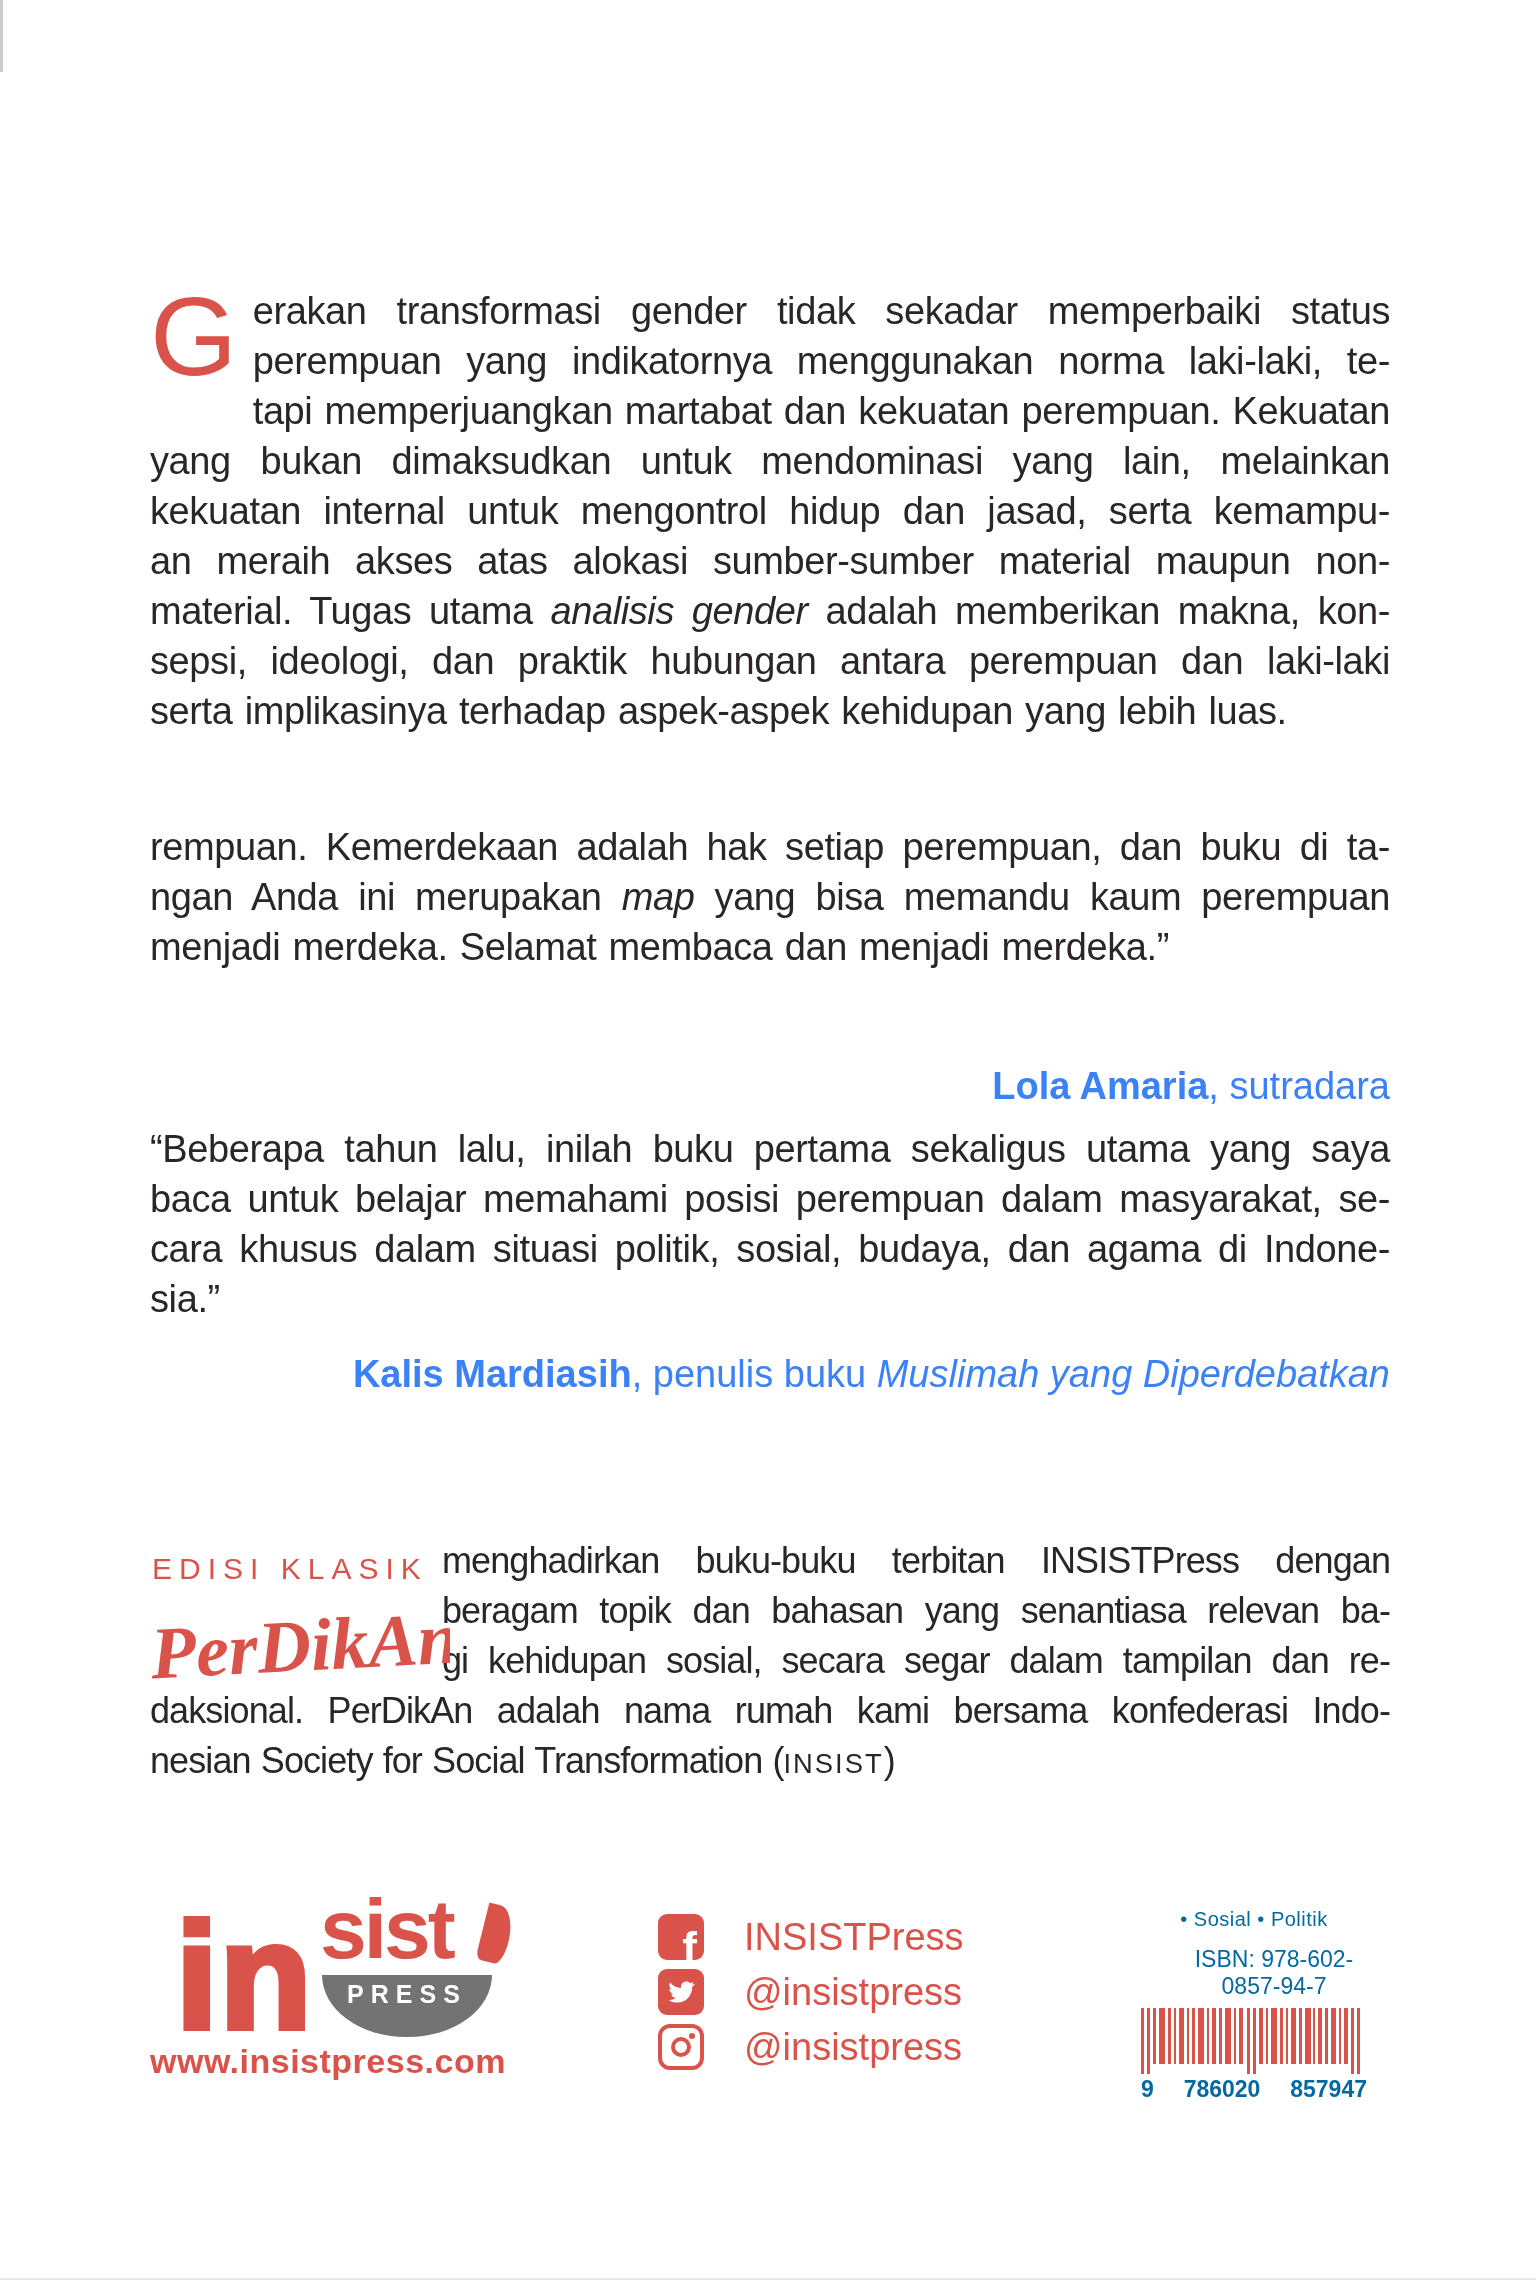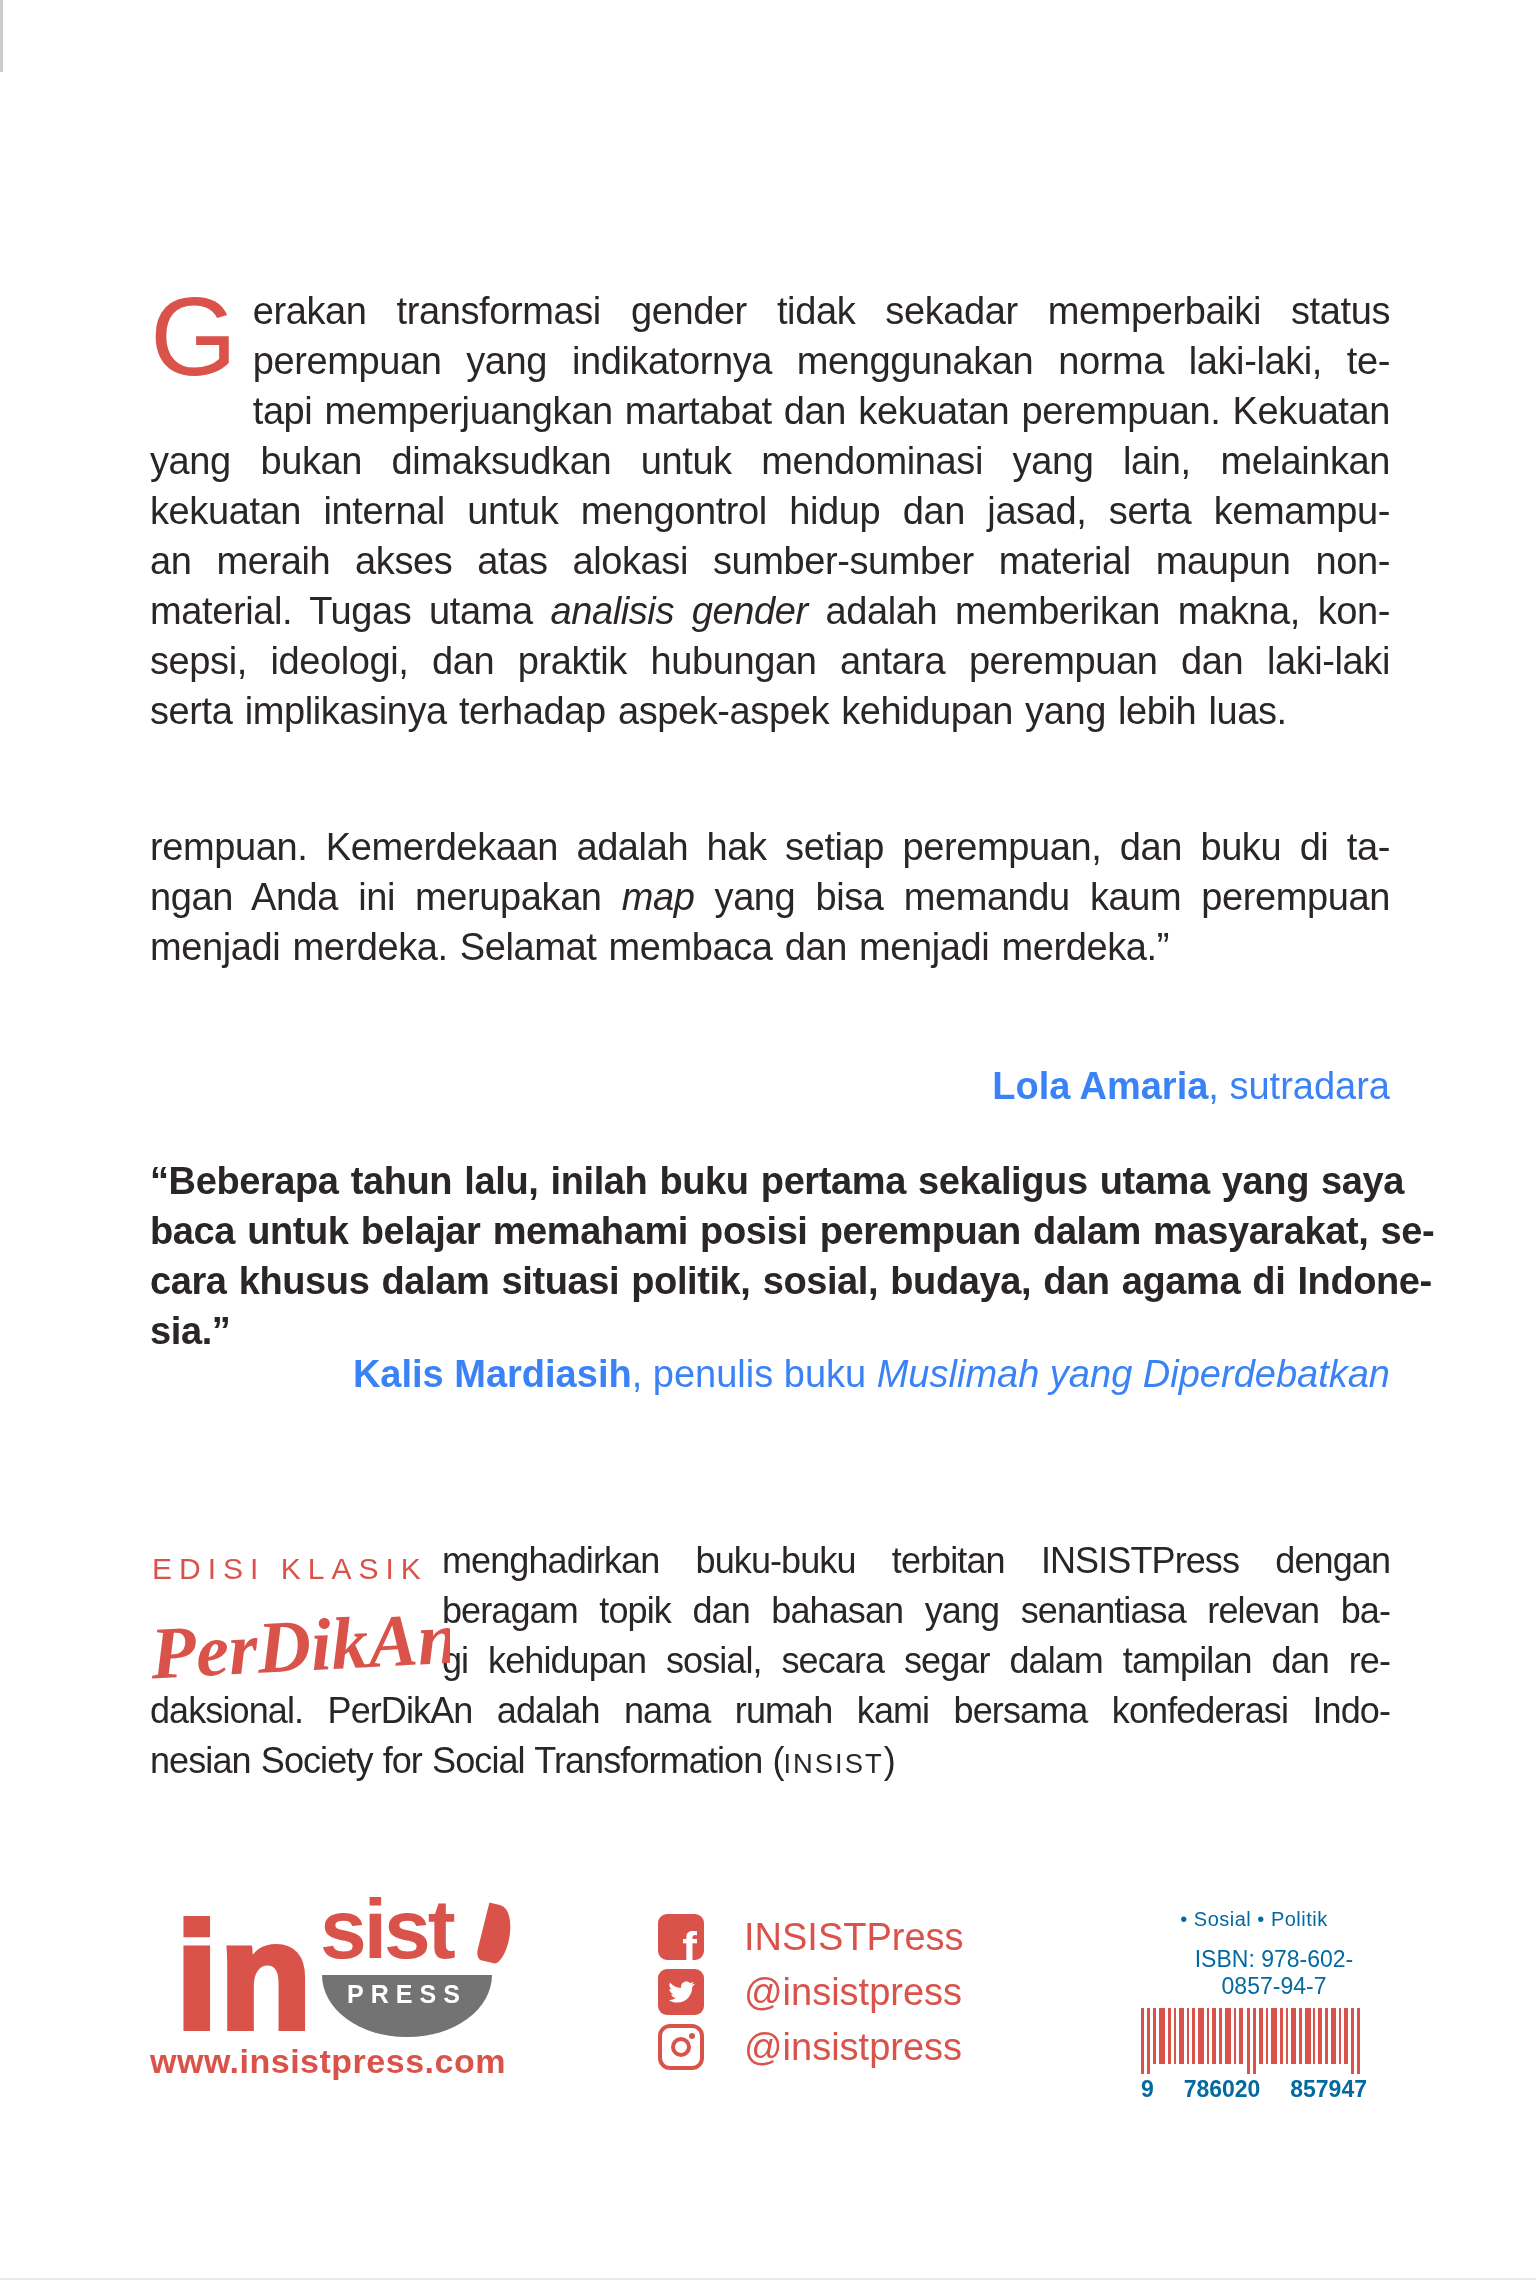--- a/index.html
+++ b/index.html
@@ -97,21 +97,21 @@
     <div>
         <div class="jline">rempuan. Kemerdekaan adalah hak setiap perempuan, dan buku di ta-</div>
         <div class="jline">ngan Anda ini merupakan <i>map</i> yang bisa memandu kaum perempuan</div>
         <div class="jline last">menjadi merdeka. Selamat membaca dan menjadi merdeka.”</div>
       </div>
   </div>
   <div class="col attr" style="top:1062px;">
     <span class="name">Lola Amaria</span><span>, sutradara</span>
   </div>
 
-  <div class="col lines" style="top:1156px;font-weight:bold;">
+  <div class="col lines" style="top:1124px;">
     <div>
         <div class="jline">“Beberapa tahun lalu, inilah buku pertama sekaligus utama yang saya</div>
         <div class="jline">baca untuk belajar memahami posisi perempuan dalam masyarakat, se-</div>
         <div class="jline">cara khusus dalam situasi politik, sosial, budaya, dan agama di Indone-</div>
         <div class="jline last">sia.”</div>
       </div>
   </div>
   <div class="col attr" style="top:1350px;">
     <span class="name">Kalis Mardiasih</span><span>, penulis buku </span><span class="booktitle">Muslimah yang Diperdebatkan</span>
   </div>

